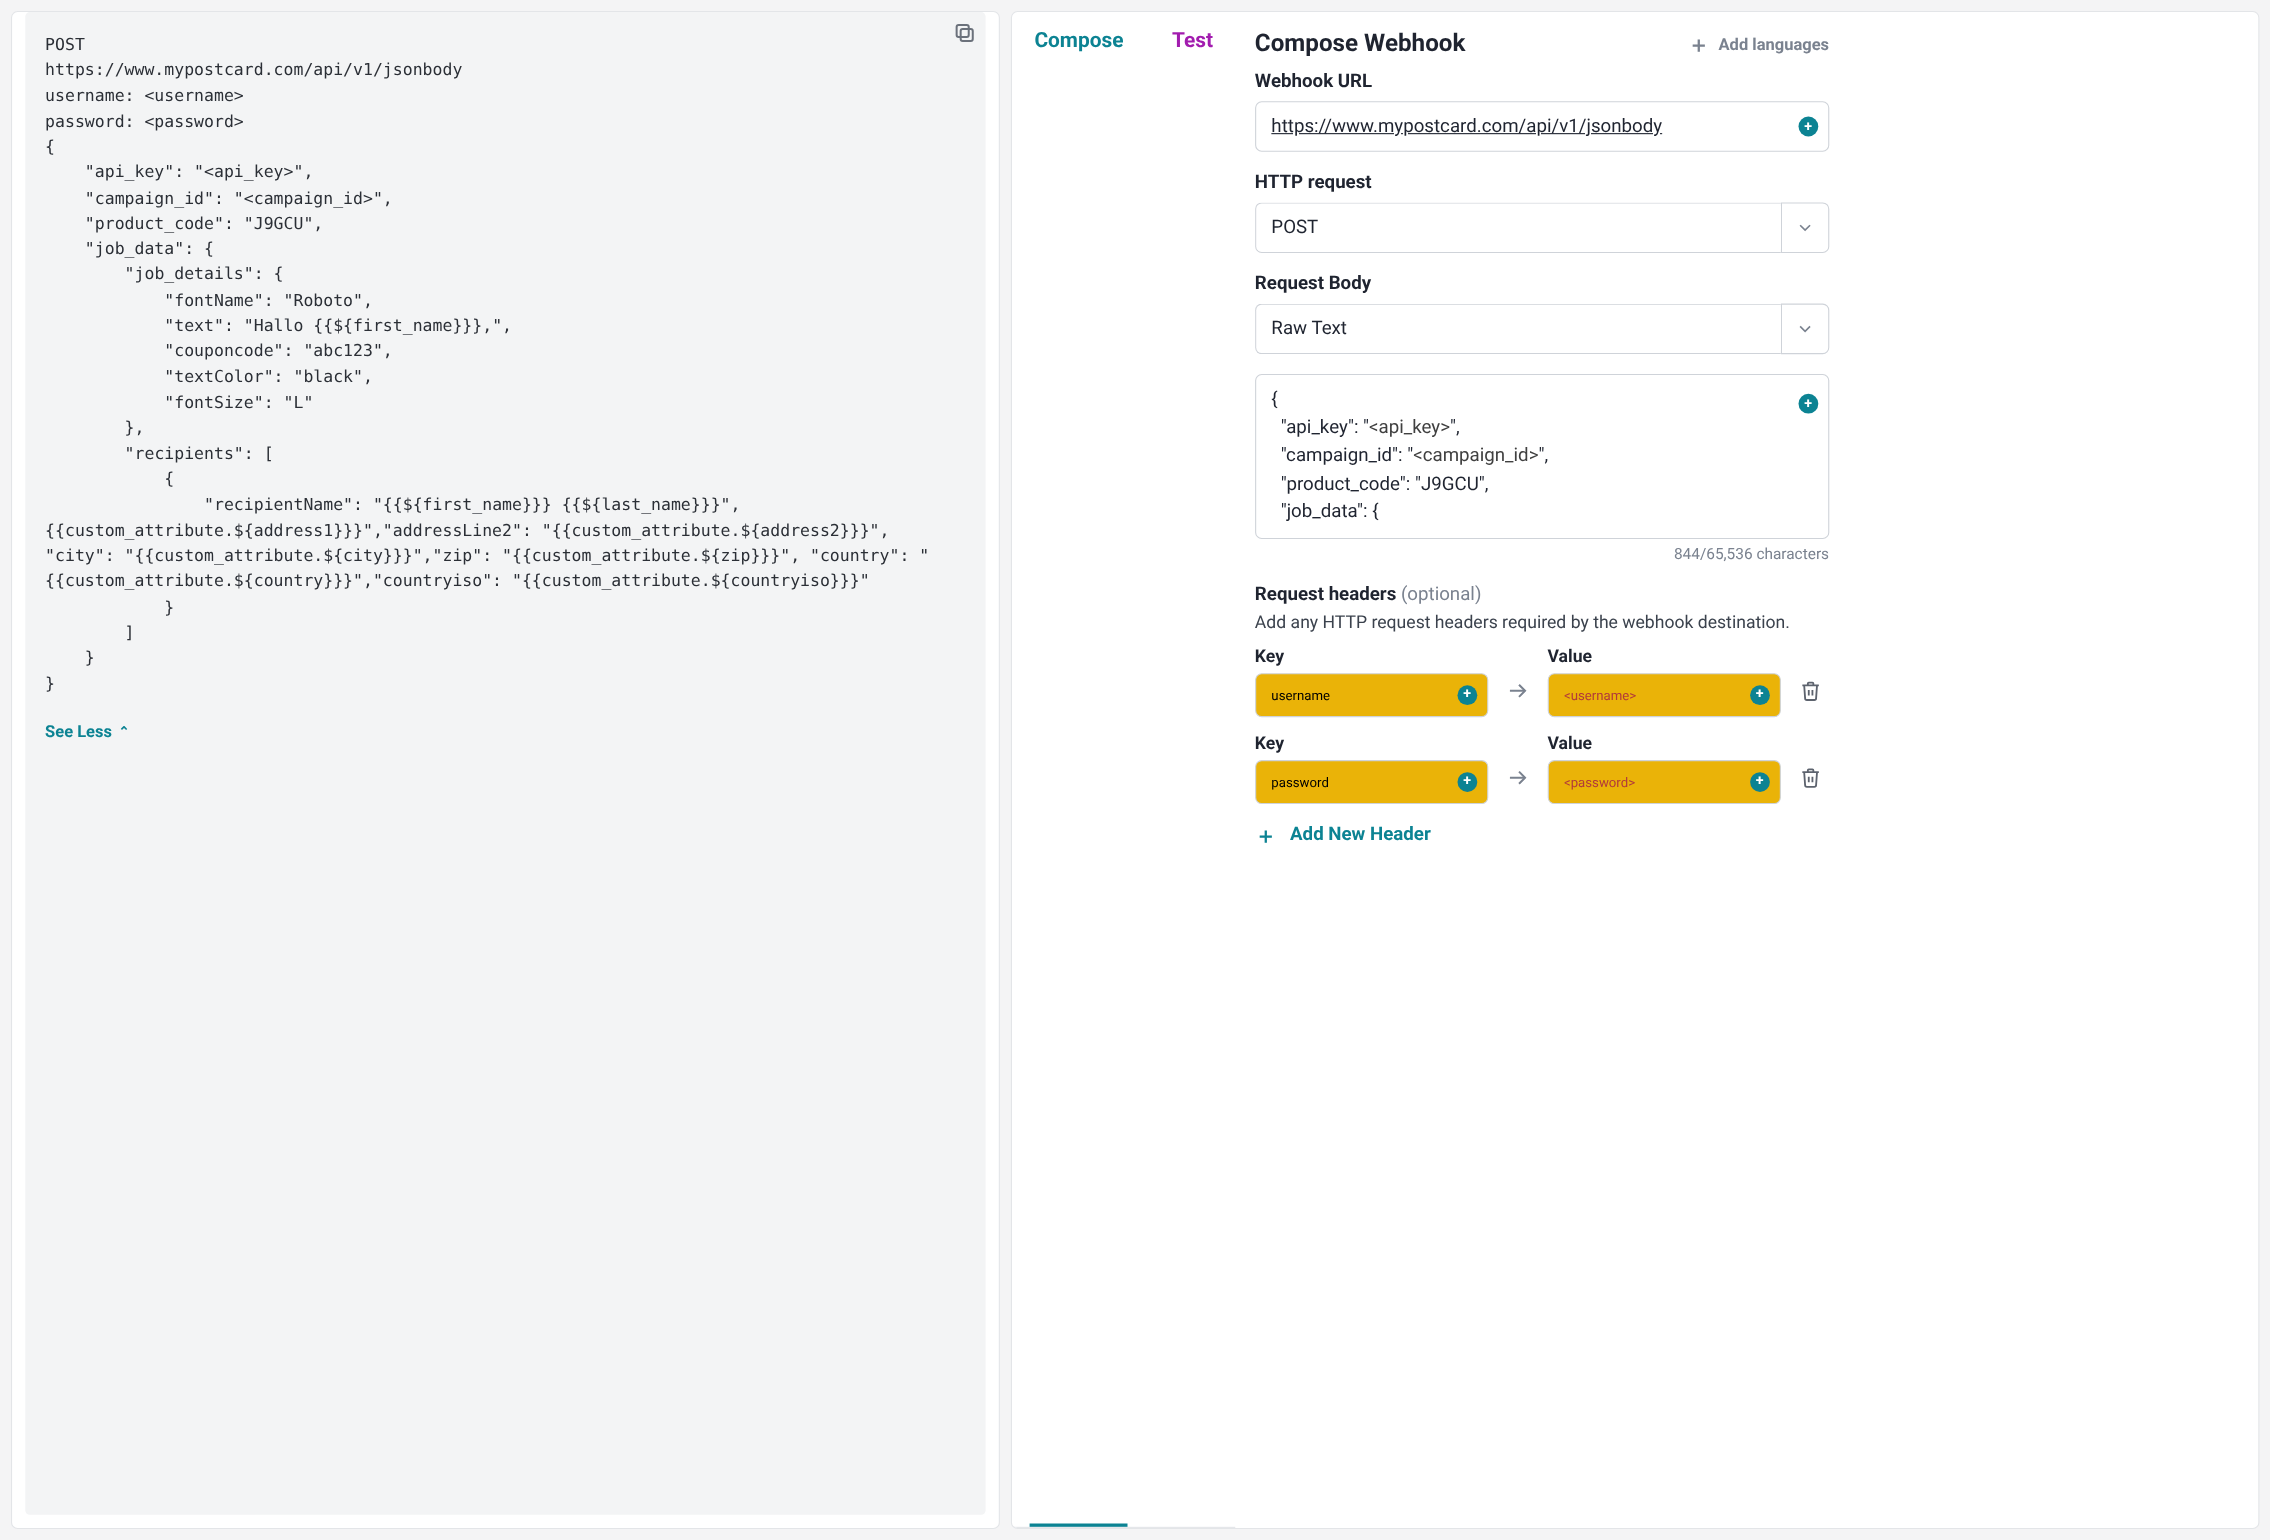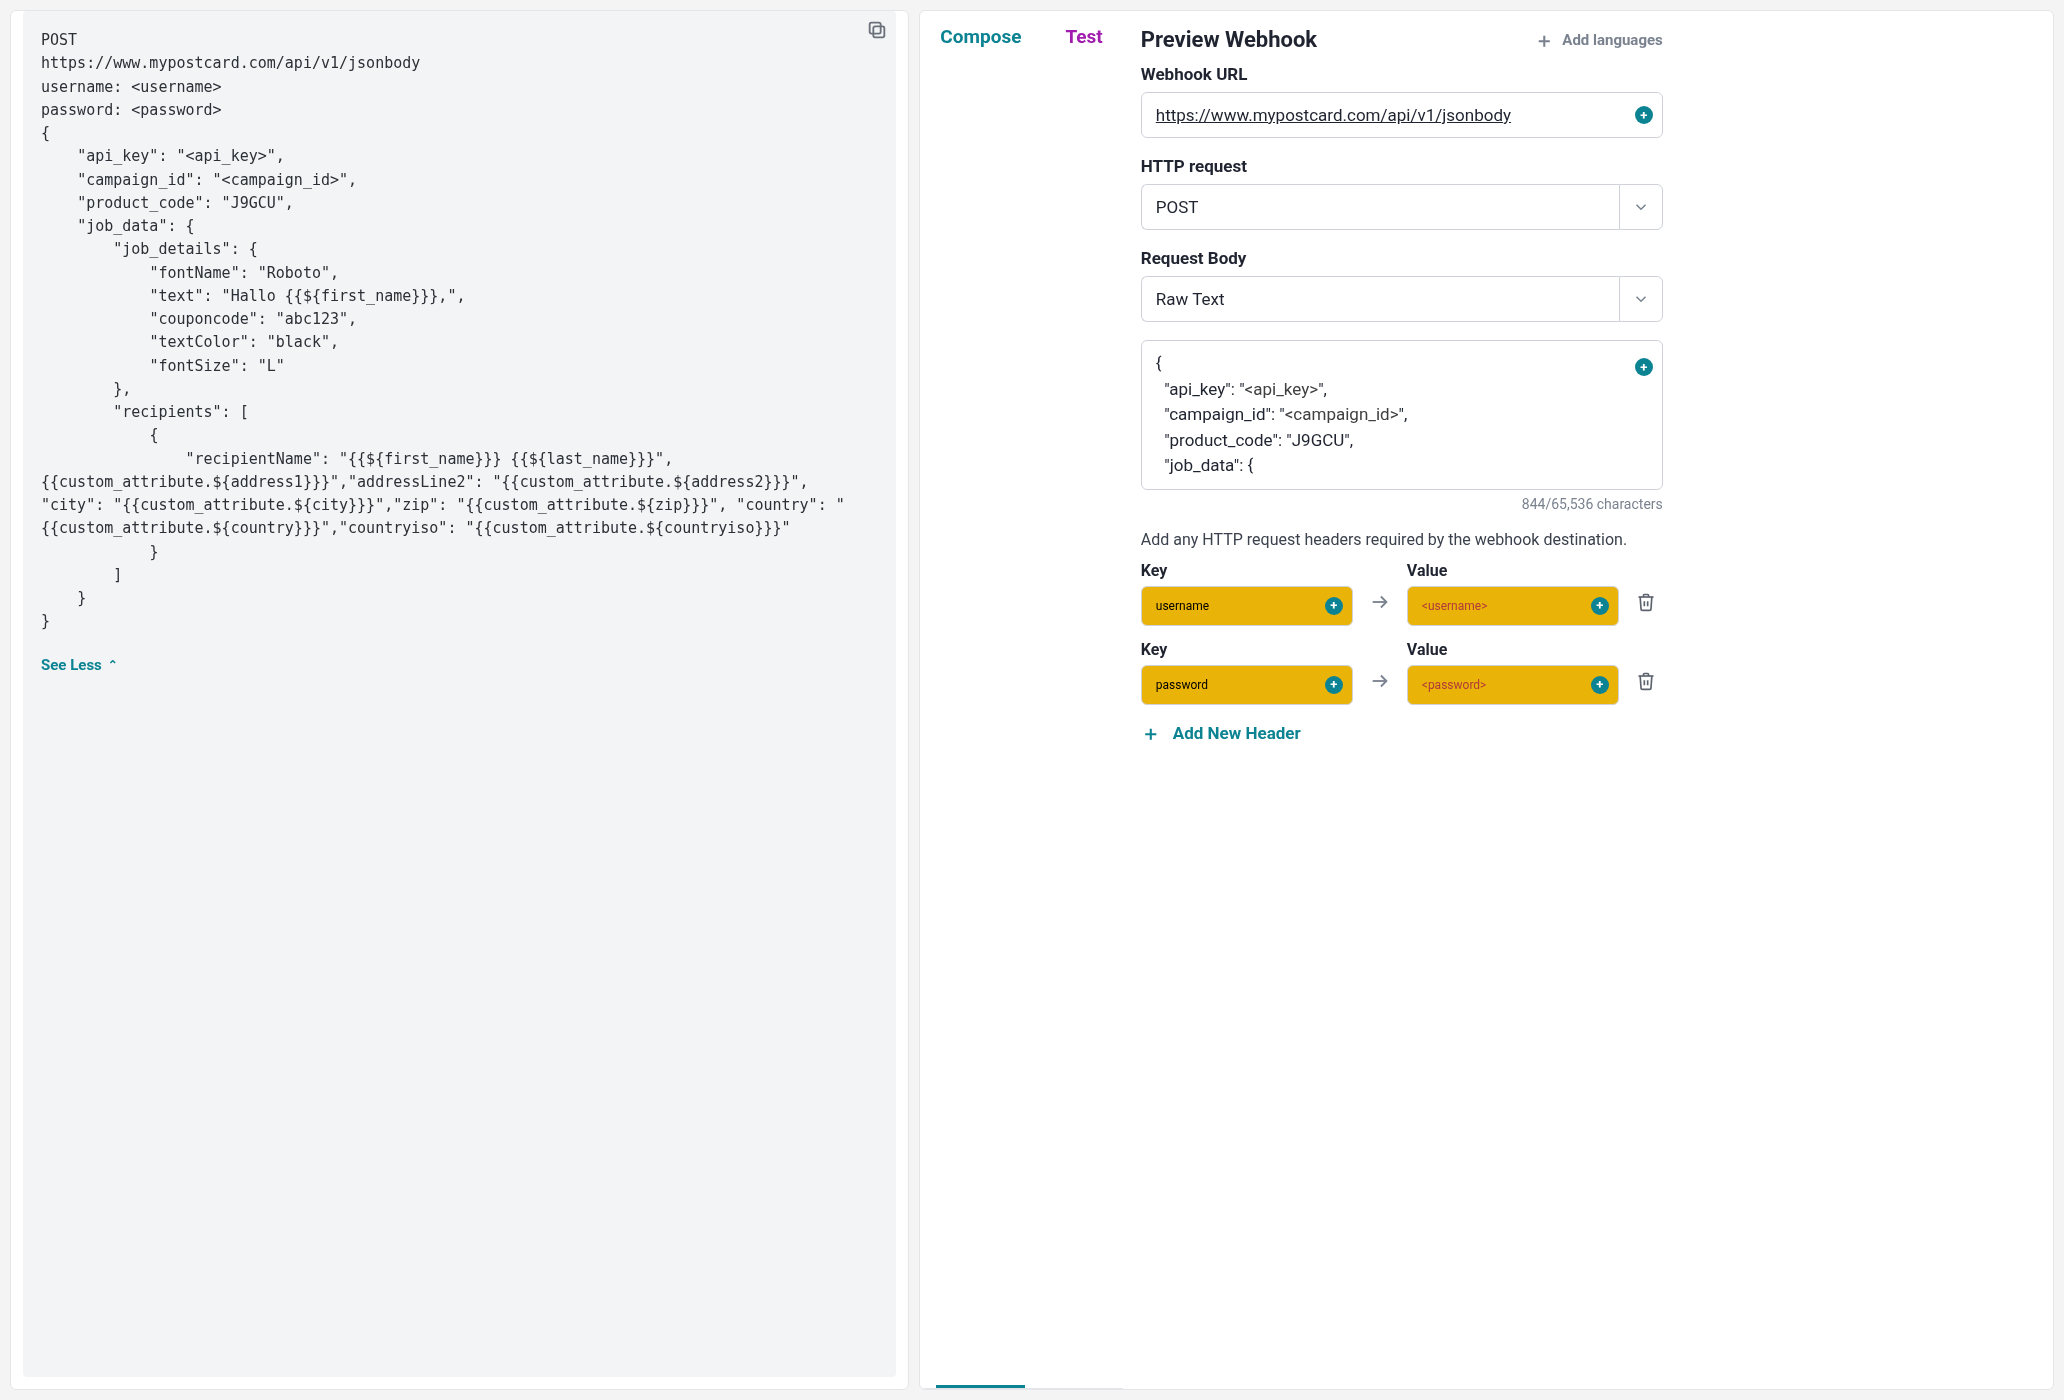--- a/index.html
+++ b/index.html
@@ -279,21 +279,21 @@
   </div>
 
   <div class="panel right">
     <div class="tabs">
       <div class="tab active">Compose</div>
       <div class="tab">Test</div>
     </div>
 
     <div class="right-content">
       <div class="section-head">
-        <div class="section-title">Preview Webhook</div>
+        <div class="section-title">Compose Webhook</div>
         <div class="add-lang">
           <span class="plus-big">＋</span>
           <span>Add languages</span>
         </div>
       </div>
 
       
       <div class="field">
         <label class="label">Webhook URL</label>
         <div class="input-wrap">
@@ -335,20 +335,24 @@
   "api_key": "<span class="tok">&lt;api_key&gt;</span>",
   "campaign_id": "<span class="tok">&lt;campaign_id&gt;</span>",
   "product_code": "J9GCU",
   "job_data": {</div>
           <span class="add-chip" style="top:18px; transform:none;">+</span>
         </div>
         <div class="char-count">844/65,536 characters</div>
       </div>
 
       
+      <div class="label headers-title">
+        <span>Request headers</span>
+        <span class="opt">(optional)</span>
+      </div>
       <div class="headers-desc">Add any HTTP request headers required by the webhook destination.</div>
 
       
       <div class="hdr-row">
         <div>
           <span class="mini-label">Key</span>
           <div class="hdr-input-wrap">
             <input class="hdr-input" value="username" style="">
             <span class="add-chip">+</span>
           </div>

